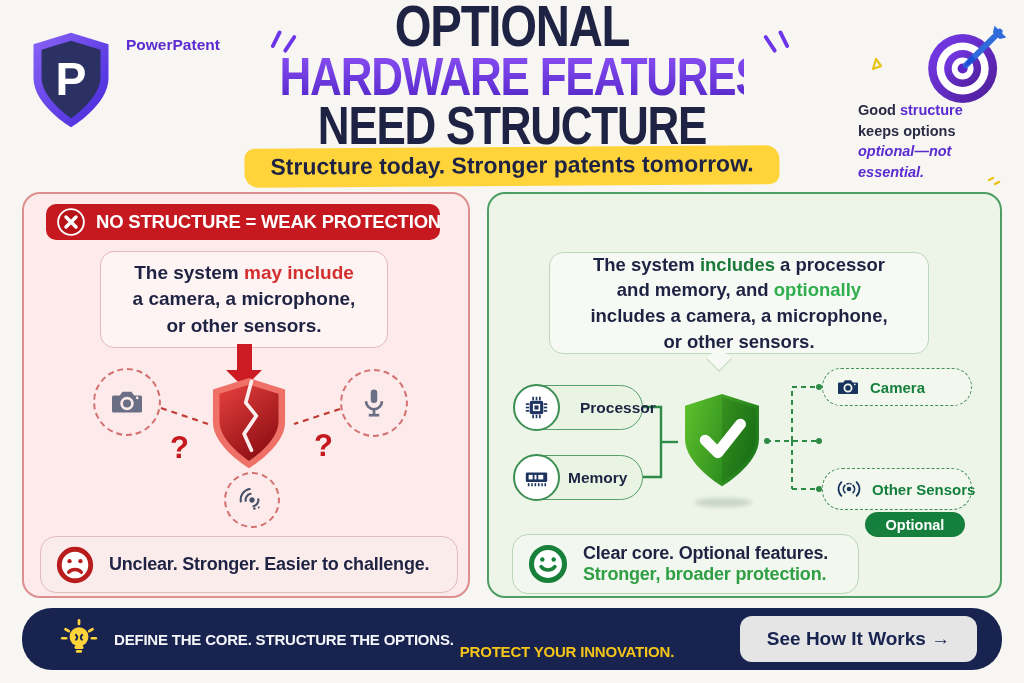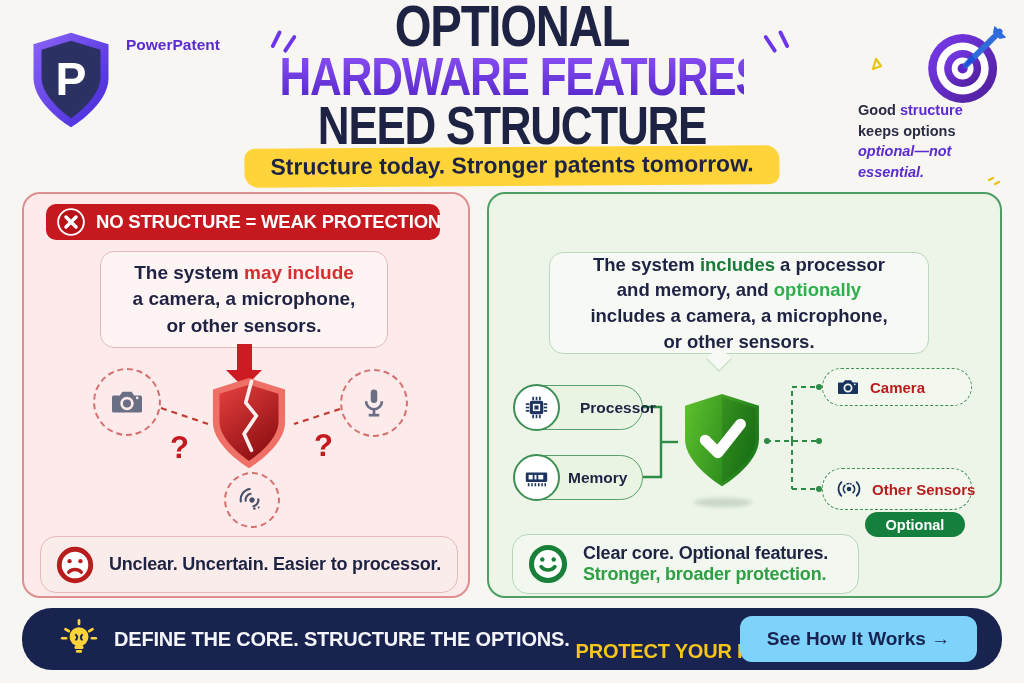--- a/index.html
+++ b/index.html
@@ -57,31 +57,31 @@
   .verdict-right { left:23px; top:340px; width:347px; height:60px; background:#f2f8ef; border:1.5px solid #b9d6b9; }
   .verdict-text { font-size:18px; font-weight:bold; color:#1f2343; letter-spacing:-0.2px; white-space:nowrap; }
   .verdict-line2 { color:#2f9e44; }
 
   
   .core-pill { left:26px; width:128px; height:45px; background:#e9f4e2; border:1.5px solid #57a06b; border-radius:23px; display:flex; align-items:center; }
   .core-circle { position:absolute; left:-3px; top:-2px; width:47px; height:47px; border-radius:50%; background:#fff; border:2px solid #3b8f53; display:flex; align-items:center; justify-content:center; color:#1e3360; }
   .core-label { margin-left:52px; font-size:15.5px; font-weight:bold; color:#1f2343; }
 
   .opt-box { left:333px; width:150px; background:#f2f8ee; border:1.8px dashed #3f8f55; border-radius:20px; display:flex; align-items:center; gap:10px; padding-left:13px; color:#1e3360; }
-  .opt-label { font-size:15px; font-weight:bold; color:#b91c1c; white-space:nowrap; }
+  .opt-label { font-size:15px; font-weight:bold; color:#15803d; white-space:nowrap; }
   .opt-badge { left:376px; top:318px; width:100px; height:25px; background:#15803d; border-radius:13px; color:#fff; font-size:14.5px; font-weight:bold; display:flex; align-items:center; justify-content:center; }
 
   .shield-shadow { left:205px; top:304px; width:58px; height:9px; background:rgba(40,80,40,0.18); border-radius:50%; filter:blur(2px); }
 
   
   .footer-bar { left:22px; top:608px; width:980px; height:62px; background:#182350; border-radius:30px; }
-  .footer-msg { left:92px; top:0; height:62px; display:flex; align-items:center; font-size:20px; font-weight:bold; letter-spacing:-0.2px; white-space:nowrap; }
+  .footer-msg { left:92px; top:0; height:62px; display:flex; align-items:center; font-size:15px; font-weight:bold; letter-spacing:-0.2px; white-space:nowrap; }
   .footer-msg .white { color:#f5f6fa; }
   .footer-msg .yellow { color:#f5c518; margin-left:6px;margin-top:24px; }
-  .cta-btn { right:25px; top:8px; width:237px; height:46px; background:#7dd3fc; border:none; border-radius:12px; font-family:"Liberation Sans", sans-serif; font-size:19px; font-weight:bold; color:#182350; cursor:pointer; display:flex; align-items:center; justify-content:center; }
+  .cta-btn { right:25px; top:8px; width:237px; height:46px; background:#e5e5e5; border:none; border-radius:12px; font-family:"Liberation Sans", sans-serif; font-size:19px; font-weight:bold; color:#182350; cursor:pointer; display:flex; align-items:center; justify-content:center; }
 
   svg { display:block; }
 </style>
 </head>
 <body>
 
 <div class="canvas">
 
   <div class="abs" style="left:26px; top:30px; width:90px; height:100px;">
     <svg width="90" height="100" viewBox="0 0 100 112">
@@ -231,21 +231,21 @@
 
     <div class="abs verdict-box verdict-left">
       <span>
         <svg width="40" height="40" viewBox="0 0 28 28">
           <circle cx="14" cy="14" r="11" fill="#ffffff" stroke="#b91c1c" stroke-width="3.4"></circle>
           <circle cx="10.2" cy="11.3" r="1.5" fill="#b91c1c"></circle>
           <circle cx="17.8" cy="11.3" r="1.5" fill="#b91c1c"></circle>
           <path d="M9.6 19 a5.5 4.5 0 0 1 8.8 0" fill="none" stroke="#b91c1c" stroke-width="2.4" stroke-linecap="round"></path>
         </svg>
       </span>
-      <span class="verdict-text">Unclear. Uncertain. Easier to processor.</span>
+      <span class="verdict-text">Unclear. Stronger. Easier to challenge.</span>
     </div>
   </div>
 
   <div class="abs panel panel-right">
 
 
     <div class="abs claim-box claim-right">
       <div class="inner"><span>The system </span><span class="claim-green-dark">includes</span><span> a processor and memory, and </span><span class="claim-green">optionally</span><span> includes a camera, a microphone, or other sensors.</span></div>
     </div>
     <div class="abs notch"></div>

